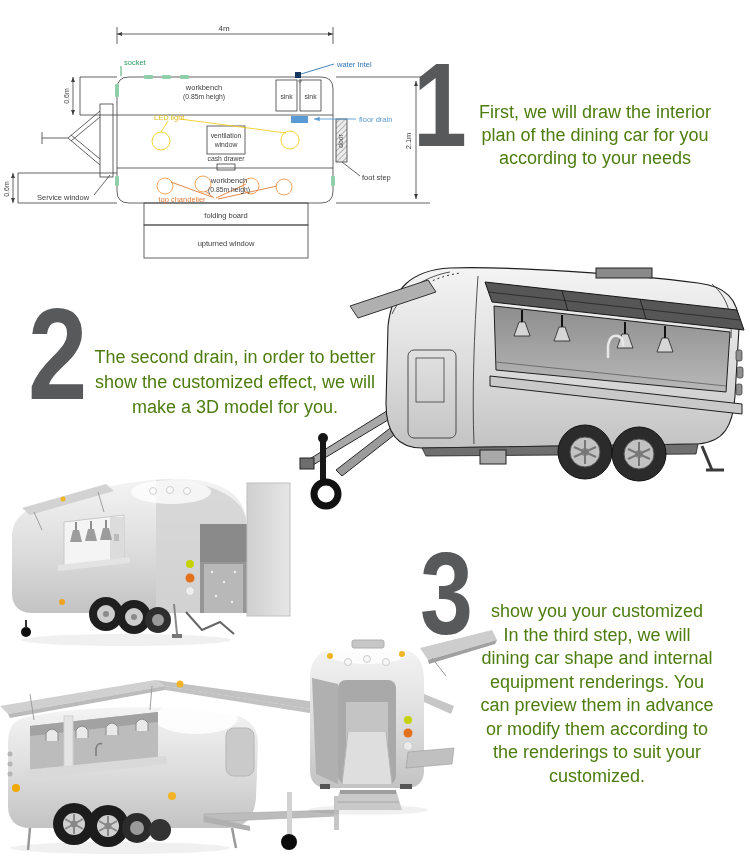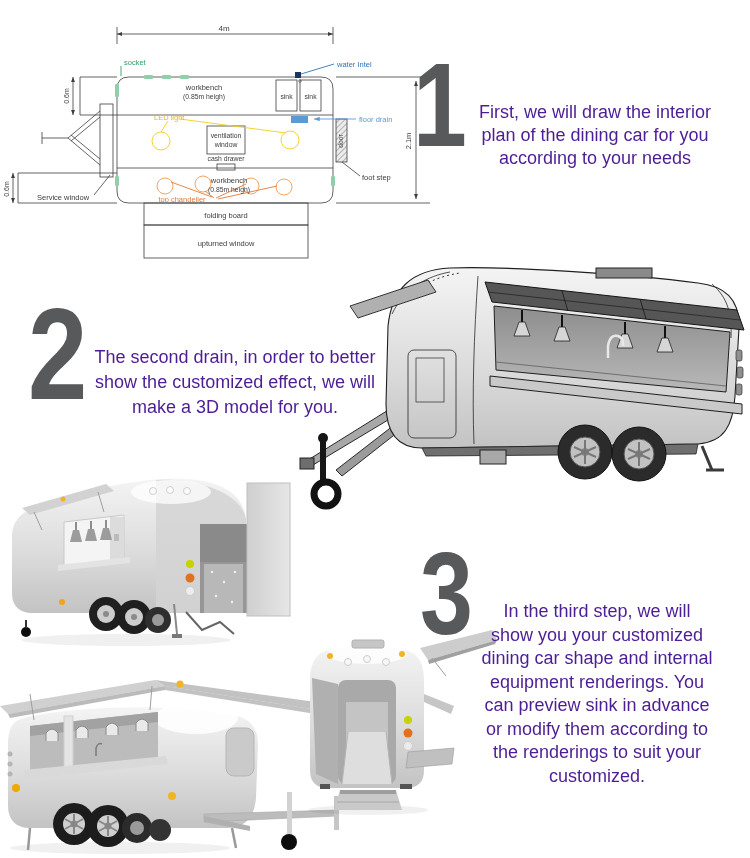--- a/index.html
+++ b/index.html
@@ -2,21 +2,21 @@
 <html><head>
 <meta charset="utf-8">
 <style>
   html,body{margin:0;padding:0;background:#fff;}
   .page{position:relative;width:750px;height:858px;background:#fff;overflow:hidden;
         font-family:"Liberation Sans",sans-serif;text-decoration:underline;}
   svg{position:absolute;overflow:visible;}
   svg text{font-family:"Liberation Sans",sans-serif;}
   .num{position:absolute;font-weight:bold;color:#58595b;line-height:1;
        transform:scaleX(0.82);transform-origin:left top;}
-  .stext{position:absolute;color:#4c1d95;}
+  .stext{position:absolute;color:#4d7c0f;}
   .stext div{white-space:nowrap;text-align:center;}
   .s1{left:445px;top:101px;width:300px;font-size:18px;line-height:23px;}
   .s2{left:85px;top:345px;width:300px;font-size:18px;line-height:25px;}
   .s3{left:447px;top:600px;width:300px;font-size:18px;line-height:23.5px;}
 </style>
 </head>
 <body>
 
 <div class="page">
 
@@ -413,23 +413,23 @@
 
 <div class="num" style="left:28px;top:289px;font-size:130px;">2</div>
 <div class="stext s2">
   <div>The second drain, in order to better</div>
   <div>show the customized effect, we will</div>
   <div>make a 3D model for you.</div>
 </div>
 
 <div class="num" style="left:420px;top:536px;font-size:116px;">3</div>
 <div class="stext s3">
+  <div>show you your customized</div>
   <div>In the third step, we will</div>
-  <div>show you your customized</div>
   <div>dining car shape and internal</div>
   <div>equipment renderings. You</div>
-  <div>can preview sink in advance</div>
+  <div>can preview them in advance</div>
   <div>or modify them according to</div>
   <div>the renderings to suit your</div>
   <div>customized.</div>
 </div>
 
 </div>
 
 </body></html>

